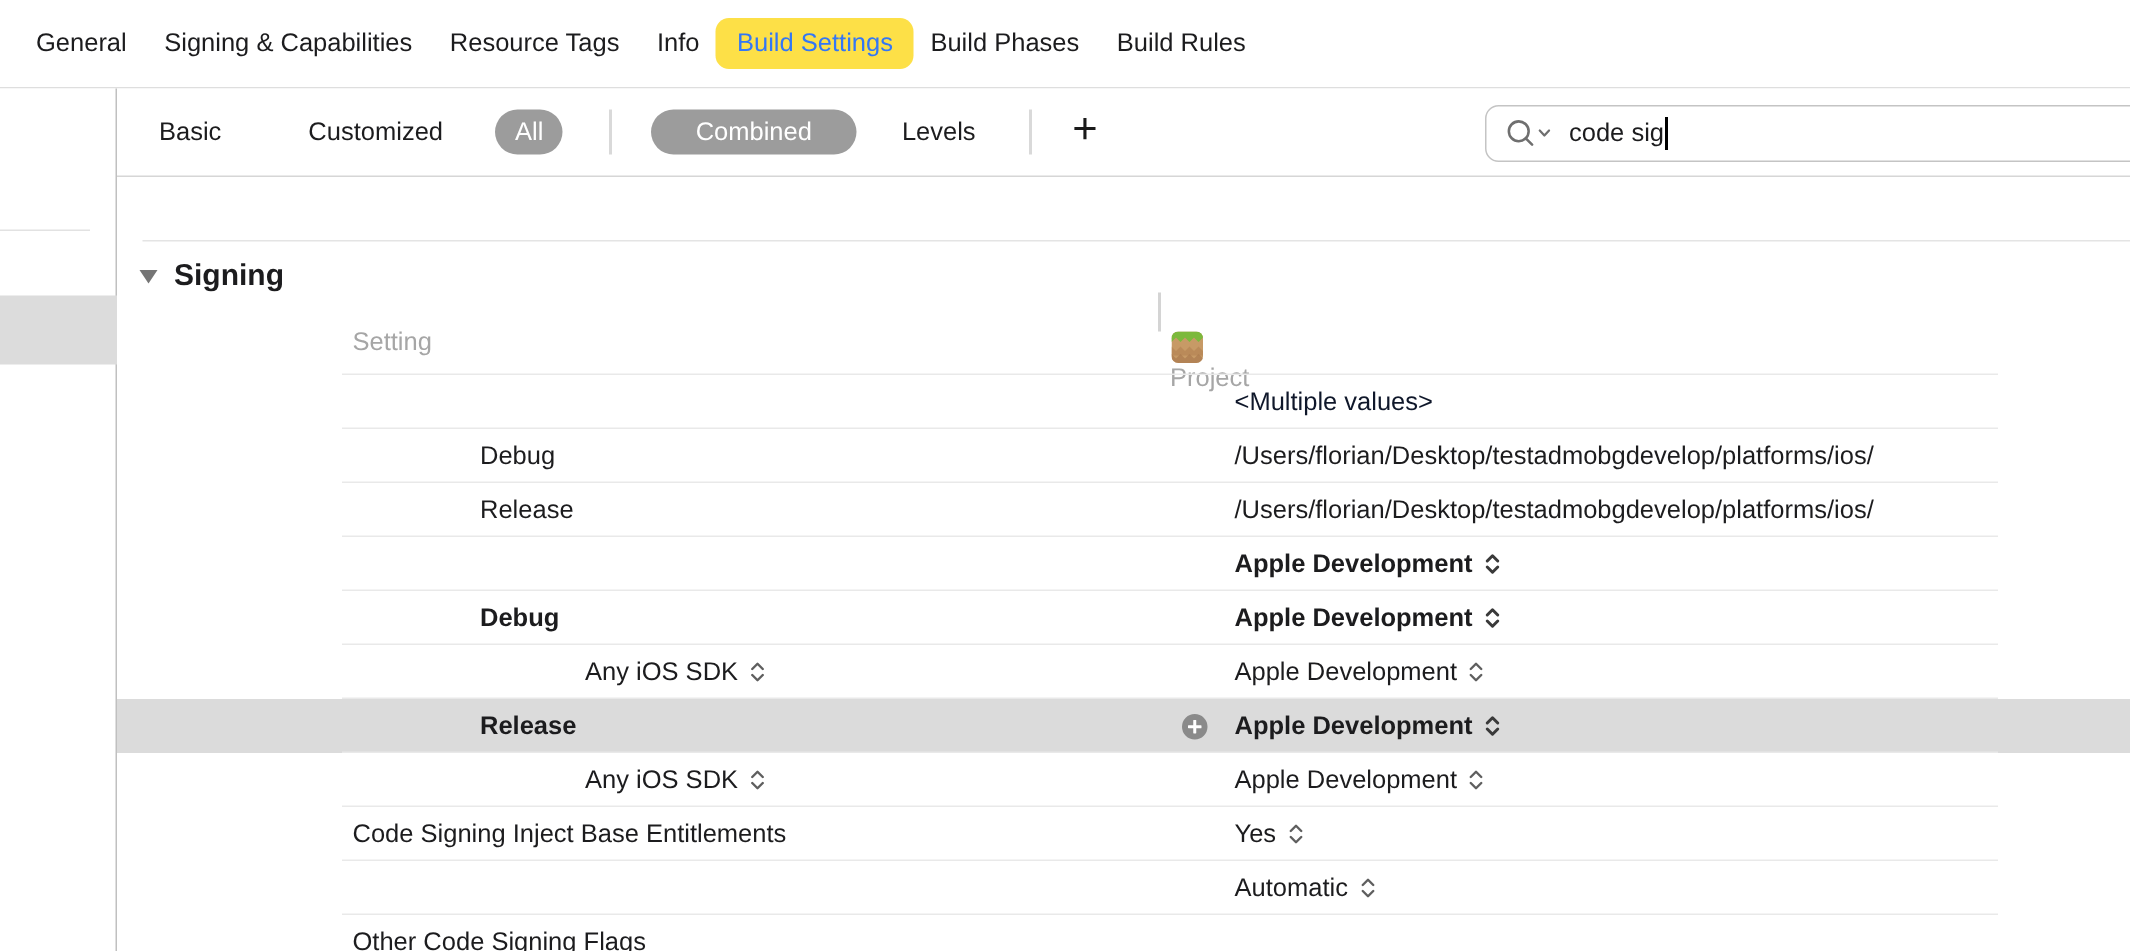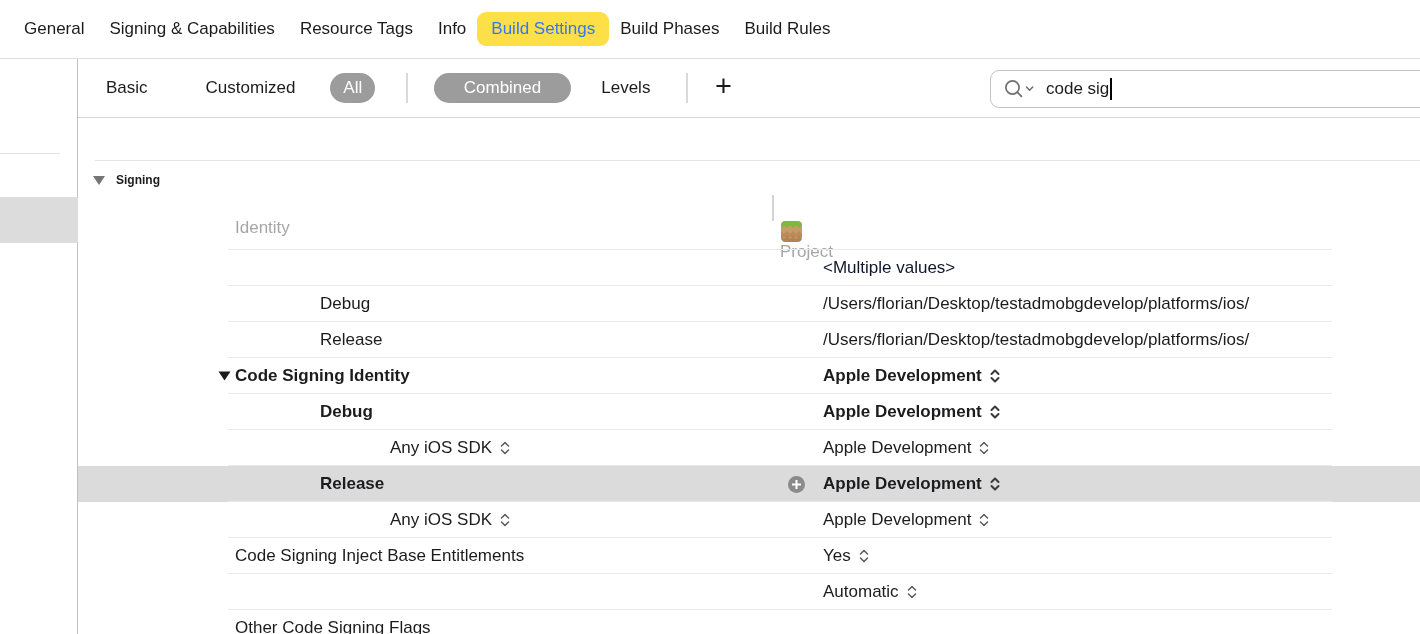--- a/index.html
+++ b/index.html
@@ -67,21 +67,21 @@
   .caret { width:2px; height:22px; background:#000; margin-left:1px;
     animation:blink 1.1s step-end infinite; }
   @keyframes blink { 50% { opacity:0; } }
 
   
   .content { position:absolute; left:0; top:59px; width:1342px; height:516px; }
   .table-topline { position:absolute; top:42px; left:17px; right:0; height:1px; background:#e4e4e4; }
 
   .section-header {
     position:absolute; top:55px; left:14px; display:flex; align-items:center; gap:10px;
-    font-size:12px; font-weight:700;
+    font-size:20px; font-weight:700;
   }
 
   .col-header {
     position:absolute; top:88px; left:0; right:0; height:44px;
     display:flex; align-items:center; color:#a6a6a6;
   }
   .col-header::after { content:''; position:absolute; left:150px; right:88px; bottom:0;
     height:1px; background:#e9e9e9; }
   .col-setting { margin-left:157px; }
   .col-project { position:absolute; left:694px; display:flex; align-items:flex-start;flex-direction:column; }
@@ -160,21 +160,21 @@
     <div class="table-topline"></div>
 
     <div class="section-header">
       <svg width="14" height="11" viewBox="0 0 14 11">
         <path d="M1 1 L13 1 L7 10 Z" fill="#757575"></path>
       </svg>
       <span>Signing</span>
     </div>
 
     <div class="col-header">
-      <span class="col-setting">Identity</span>
+      <span class="col-setting">Setting</span>
       <div class="col-project">
         <div class="colsep"></div>
         <svg class="proj-icon" width="21" height="21" viewBox="0 0 21 21">
           <defs>
               <clipPath id="ric">
                 <rect width="21" height="21" rx="4.5"></rect>
               </clipPath>
             </defs>
           <g clip-path="url(#ric)">
             <rect width="21" height="21" fill="#c79a66"></rect>
@@ -221,29 +221,20 @@
       <span class="lbl">Release</span>
 
     </div>
 
     <div class="cell-value">
       <span class="val">/Users/florian/Desktop/testadmobgdevelop/platforms/ios/</span>
 
     </div>
   </div>
         <div class="row ind0 bold">
-    <div class="cell-label">
-      <div class="tri-box">
-        <svg class="tri" width="13" height="10" viewBox="0 0 13 10" style="visibility: visible;">
-          <path d="M0.5 0.5 L12.5 0.5 L6.5 9.5 Z" fill="#6f6f6f"></path>
-        </svg>
-      </div>
-      <span class="lbl">Code Signing Identity</span>
-
-    </div>
 
     <div class="cell-value">
       <span class="val">Apple Development</span>
       <svg class="stepper" width="12" height="16" viewBox="0 0 12 16">
         <path d="M2.5 6 L6 2.5 L9.5 6" fill="none" stroke="#5f5f5f" stroke-width="1.6" stroke-linecap="round" stroke-linejoin="round"></path>
         <path d="M2.5 10 L6 13.5 L9.5 10" fill="none" stroke="#5f5f5f" stroke-width="1.6" stroke-linecap="round" stroke-linejoin="round"></path>
       </svg>
     </div>
   </div>
         <div class="row ind1 bold">

